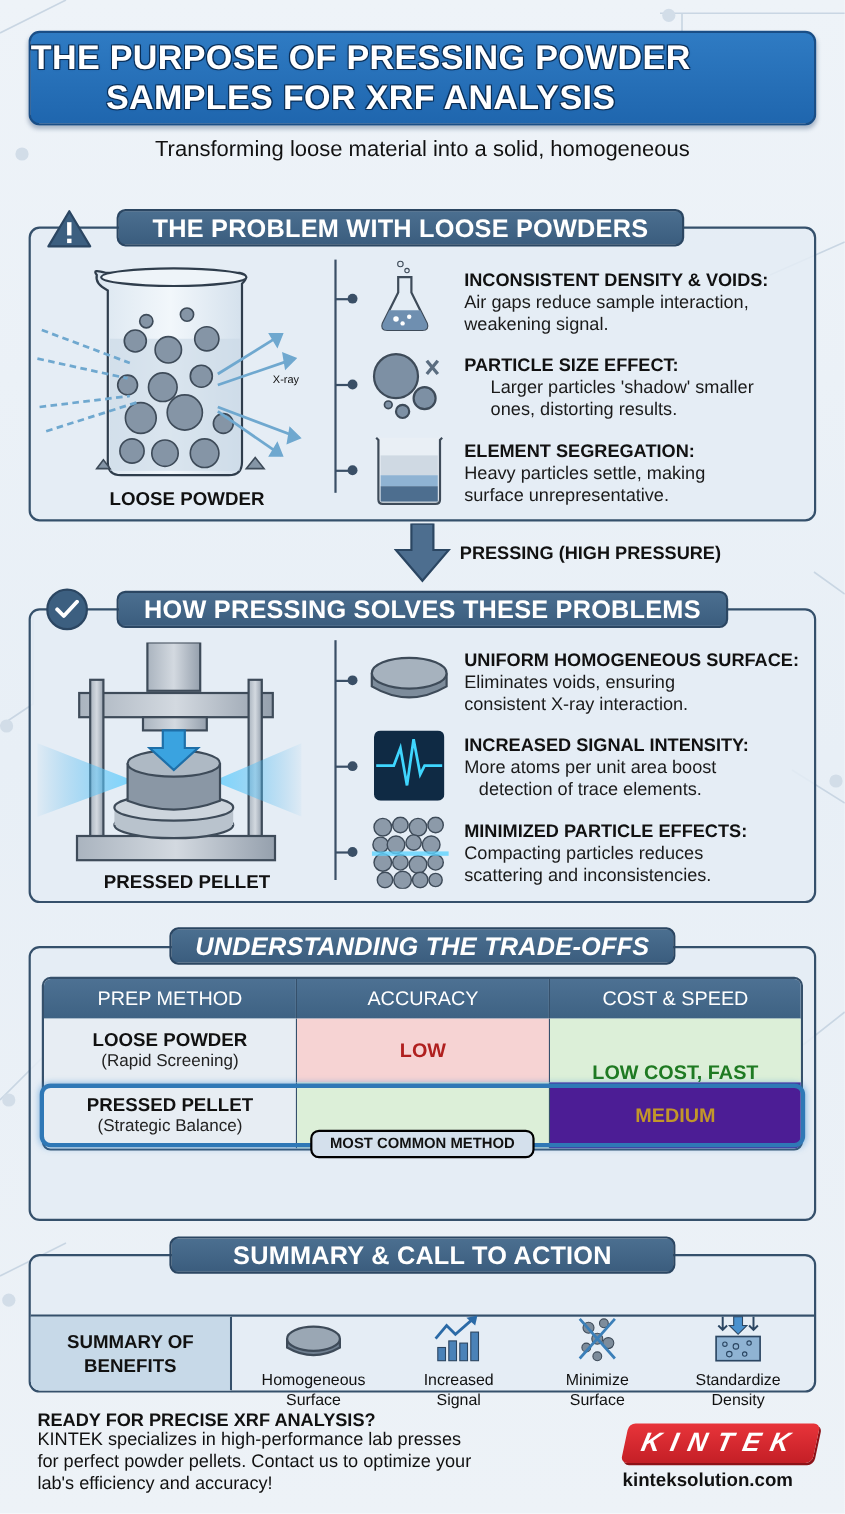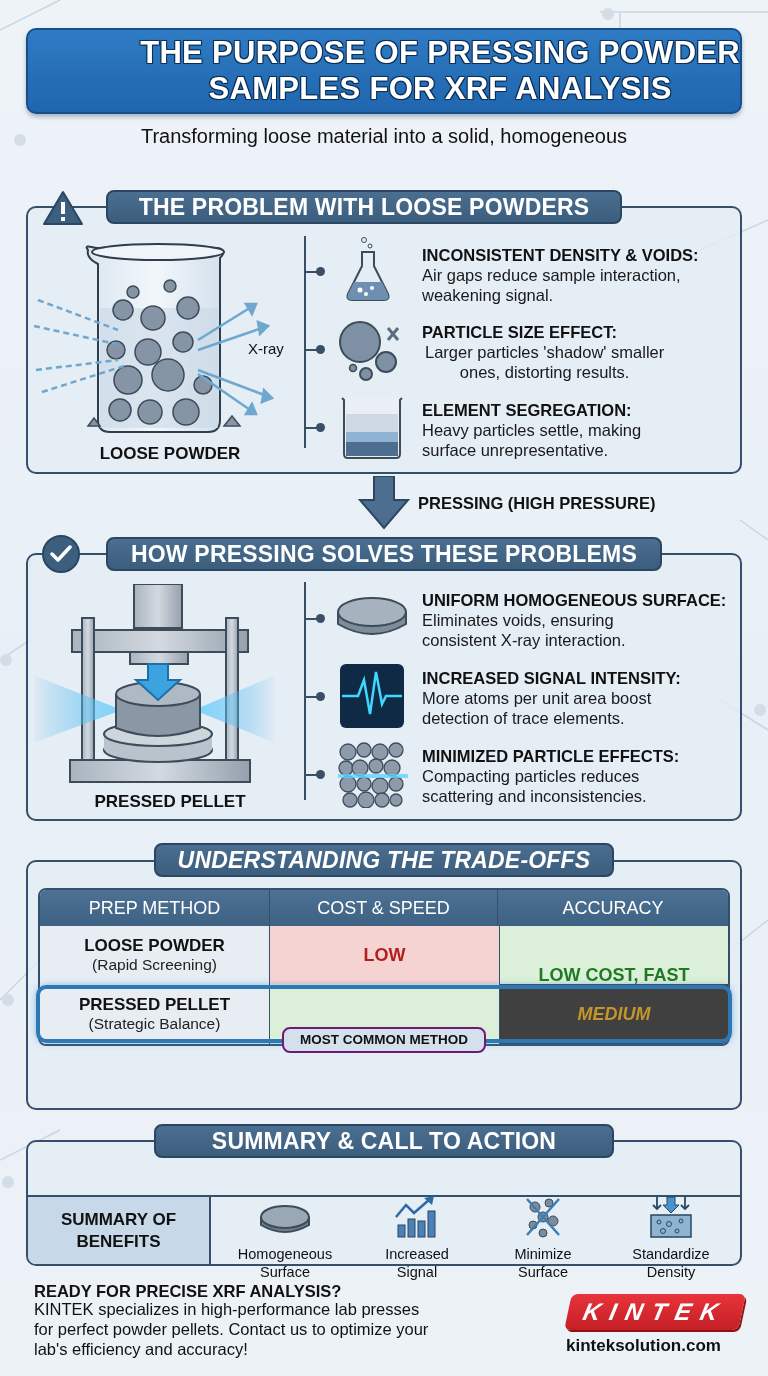--- a/index.html
+++ b/index.html
@@ -12,21 +12,21 @@
   }
   .bg-net { position: absolute; inset: 0; pointer-events: none; }
   .abs { position: absolute; }
 
   
   .title-box {
     left: 26px; top: 28px; width: 716px; height: 86px;
     background: linear-gradient(180deg, #2f7bc3 0%, #1f66ae 100%);
     border: 2px solid #1a4e86; border-radius: 10px;
     box-shadow: 0 3px 4px rgba(40,70,110,.35);
-    display: flex; align-items: center; justify-content: flex-end; text-align: center;
+    display: flex; align-items: center; justify-content: flex-start; text-align: center;
   }
   .title-box h1 {
     color: #fff; font-size: 31px; line-height: 36px; font-weight: 700;
     letter-spacing: .3px;
     text-shadow: 0 0 2px #0c2f57, 1px 1px 0 #0c2f57, -1px -1px 0 #0c2f57, 1px -1px 0 #0c2f57, -1px 1px 0 #0c2f57;
   }
   .subtitle {
     left: 60px; top: 124px; width: 648px; text-align: center;
     font-size: 20px; line-height: 25px; color: #111;
   }
@@ -64,31 +64,31 @@
   .tbl-row { display: flex; }
   .tbl-cell { display: flex; flex-direction: column; align-items: center; justify-content: center; text-align: center; border-right: 1.5px solid #35506b; }
   .tbl-cell:last-child { border-right: none; }
   .c1 { width: 230px; } .c2 { width: 230px; } .c3 { flex: 1; }
   .hdr .tbl-cell { background: linear-gradient(180deg, #4d7193, #3e6283); color: #fff; font-size: 18px; height: 36px; }
   .row-1 .tbl-cell, .row-2 .tbl-cell, .row-3 .tbl-cell { height: 60px; }
   .row-1 { height: 58px; }
   .method-name { font-weight: 700; font-size: 17px; color: #111; }
   .method-sub { font-size: 15.5px; color: #222; }
   .val { font-weight: 700; font-size: 18px; }
-  .red-bg { background: #f6d3d3; } .green-bg { background: #dcefd8; } .yellow-bg { background: #404040; font-style: italic; } .gray-bg { background: #e7edf3; }
+  .red-bg { background: #f6d3d3; } .green-bg { background: #dcefd8; } .yellow-bg { background: #4c1d95; } .gray-bg { background: #e7edf3; }
   .red-tx { color: #b0201f; } .green-tx { color: #1f7a22; margin-top: 40px; } .yellow-tx { color: #c2962a; }
 
   .highlight {
     position: absolute; left: 36px; top: 985px; width: 696px; height: 58px;
     border: 4px solid #2f78b6; border-radius: 10px;
     box-shadow: 0 0 6px rgba(60,140,210,.55);
   }
   .common-pill {
     position: absolute; left: 282px; top: 1027px; width: 204px; height: 26px;
-    background: #d4e0ec; border: 2px solid #701a75; border-radius: 8px;
+    background: #d4e0ec; border: 2px solid #000000; border-radius: 8px;
     font-weight: 700; font-size: 13.5px; color: #111; text-align: center; line-height: 22px;
   }
 
   
   .sum-left {
     position: absolute; left: 28px; top: 1197px; width: 183px; height: 67px;
     background: #c7d9e8; border-right: 2px solid #35506b; border-bottom-left-radius: 8px;
     display: flex; align-items: center; justify-content: center; text-align: center;
     font-weight: 700; font-size: 17px; line-height: 22px; color: #111;
   }
@@ -101,21 +101,21 @@
   .logo {
     position: absolute; left: 568px; top: 1294px; width: 174px; height: 36px;
     background: linear-gradient(180deg, #e8343a, #c41f26); border-radius: 6px;
     transform: skewX(-12deg);
     box-shadow: 2px 2px 0 #8d1217;
     display: flex; align-items: center; justify-content: center;
   }
   .logo span { color: #fff; font-weight: 700; font-style: italic; font-size: 24px; letter-spacing: 9px; }
   .site { position: absolute; left: 566px; top: 1336px; font-weight: 700; font-size: 17px; color: #111; }
   .pressing-label { position: absolute; left: 418px; top: 494px; font-weight: 700; font-size: 16.5px; color: #111; }
-  .xray-label { position: absolute; left: 248px; top: 340px; font-size: 15px; color: #111; }
+  .xray-label { position: absolute; left: 248px; top: 340px; font-size: 10px; color: #111; }
 </style>
 </head>
 <body>
 
 <svg class="bg-net" width="768" height="1376">
   <g stroke="#c9d6e3" stroke-width="1.5" fill="none">
     <path d="M0 30 L60 0 M600 12 L768 12 M620 12 L620 30 M700 250 L768 220 M0 660 L30 640 L30 560 M740 520 L768 540 M720 700 L768 730 M0 1000 L40 960 M730 950 L768 920 M0 1160 L60 1130"></path>
   </g>
   <g fill="#d2dde8">
     <circle cx="608" cy="14" r="6"></circle>
@@ -221,21 +221,21 @@
 <svg class="abs" style="left:340px; top:396px;" width="64" height="64">
   <path d="M2 2 L4 4 L4 58 Q4 62 8 62 L56 62 Q60 62 60 58 L60 4 L62 2" fill="#e9eff5" stroke="#3e4b59" stroke-width="2"></path>
   <rect x="6" y="18" width="52" height="18" fill="#cfd9e3"></rect>
   <rect x="6" y="36" width="52" height="10" fill="#8fb3d3"></rect>
   <rect x="6" y="46" width="52" height="14" fill="#4d6e8f"></rect>
 </svg>
 
 <div class="item-title" style="left:422px; top:245px;">INCONSISTENT DENSITY &amp; VOIDS:</div>
 <div class="item-desc" style="left:422px; top:265px;"><span>Air gaps reduce sample interaction,</span><br><span>weakening signal.</span></div>
 <div class="item-title" style="left:422px; top:322px;">PARTICLE SIZE EFFECT:</div>
-<div class="item-desc" style="left:425px; top:342px;text-align:center;"><span>Larger particles 'shadow' smaller</span><br><span>ones, distorting results.</span></div>
+<div class="item-desc" style="left:446px; top:342px;"><span>Larger particles 'shadow' smaller</span><br><span>ones, distorting results.</span></div>
 <div class="item-title" style="left:422px; top:400px;">ELEMENT SEGREGATION:</div>
 <div class="item-desc" style="left:422px; top:420px;"><span>Heavy particles settle, making</span><br><span>surface unrepresentative.</span></div>
 
 <svg class="abs" style="left:358px; top:476px;" width="52" height="56">
   <path d="M16 0 L36 0 L36 24 L50 24 L26 52 L2 24 L16 24 Z" fill="#4d6e8f" stroke="#2b4662" stroke-width="2"></path>
 </svg>
 <div class="pressing-label">PRESSING (HIGH PRESSURE)</div>
 
 <div class="panel" style="top:553px; height:268px;"></div>
 <div class="section-tab" style="left:106px; top:537px; width:556px;">HOW PRESSING SOLVES THESE PROBLEMS</div>
@@ -312,32 +312,32 @@
       <circle cx="28" cy="58" r="8"></circle>
       <circle cx="44" cy="58" r="7"></circle>
       <circle cx="58" cy="58" r="6"></circle>
   </g>
   <rect x="0" y="32" width="70" height="4" fill="#5fd3ff" opacity=".8"></rect>
 </svg>
 
 <div class="item-title" style="left:422px; top:590px;">UNIFORM HOMOGENEOUS SURFACE:</div>
 <div class="item-desc" style="left:422px; top:610px;"><span>Eliminates voids, ensuring</span><br><span>consistent X-ray interaction.</span></div>
 <div class="item-title" style="left:422px; top:668px;">INCREASED SIGNAL INTENSITY:</div>
-<div class="item-desc" style="left:422px; top:688px;"><span>More atoms per unit area boost</span><br><span>detection of trace elements.</span></div>
+<div class="item-desc" style="left:422px; top:688px;text-align:center;"><span>More atoms per unit area boost</span><br><span>detection of trace elements.</span></div>
 <div class="item-title" style="left:422px; top:746px;">MINIMIZED PARTICLE EFFECTS:</div>
 <div class="item-desc" style="left:422px; top:766px;"><span>Compacting particles reduces</span><br><span>scattering and inconsistencies.</span></div>
 
 <div class="panel" style="top:860px; height:250px;"></div>
 <div class="section-tab" style="left:154px; top:843px; width:460px;font-style:italic;">UNDERSTANDING THE TRADE-OFFS</div>
 
 <div class="tbl">
   <div class="tbl-row hdr">
     <div class="tbl-cell c1">PREP METHOD</div>
+    <div class="tbl-cell c2">ACCURACY</div>
     <div class="tbl-cell c3">COST &amp; SPEED</div>
-    <div class="tbl-cell c2">ACCURACY</div>
   </div>
   <div class="tbl-row row-1">
     <div class="tbl-cell c1 gray-bg" style="height:58px;">
       <div class="method-name">LOOSE POWDER</div>
       <div class="method-sub">(Rapid Screening)</div>
     </div>
     <div class="tbl-cell c2 red-bg" style="height:58px;">
         <div class="val red-tx">LOW</div>
       </div>
     <div class="tbl-cell c3 green-bg" style="height:58px;">

